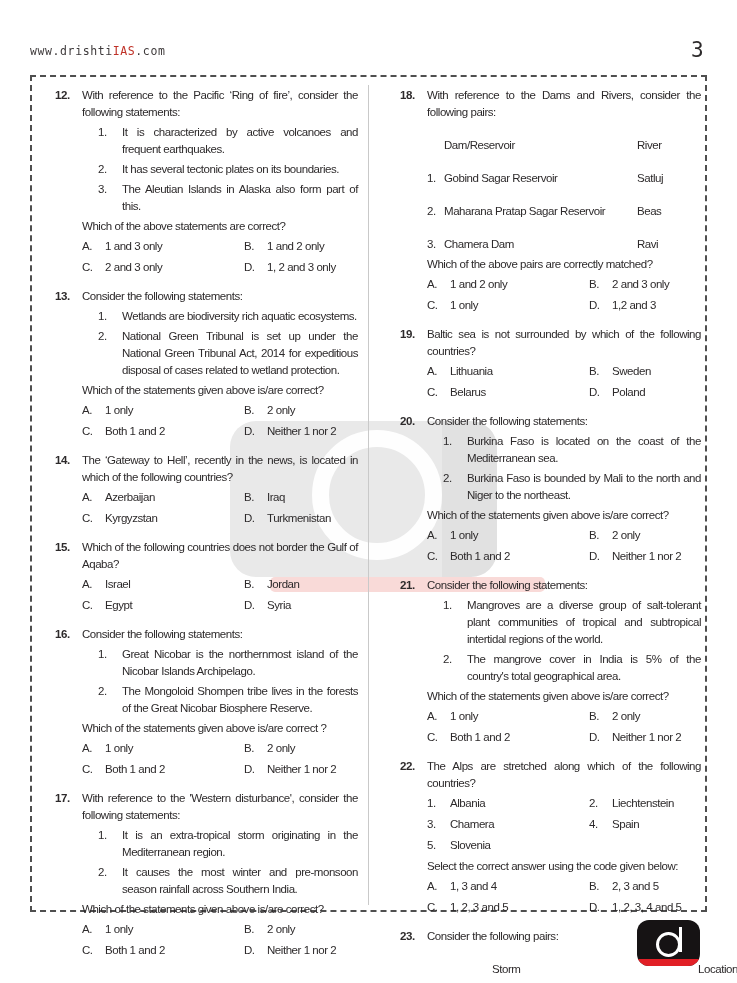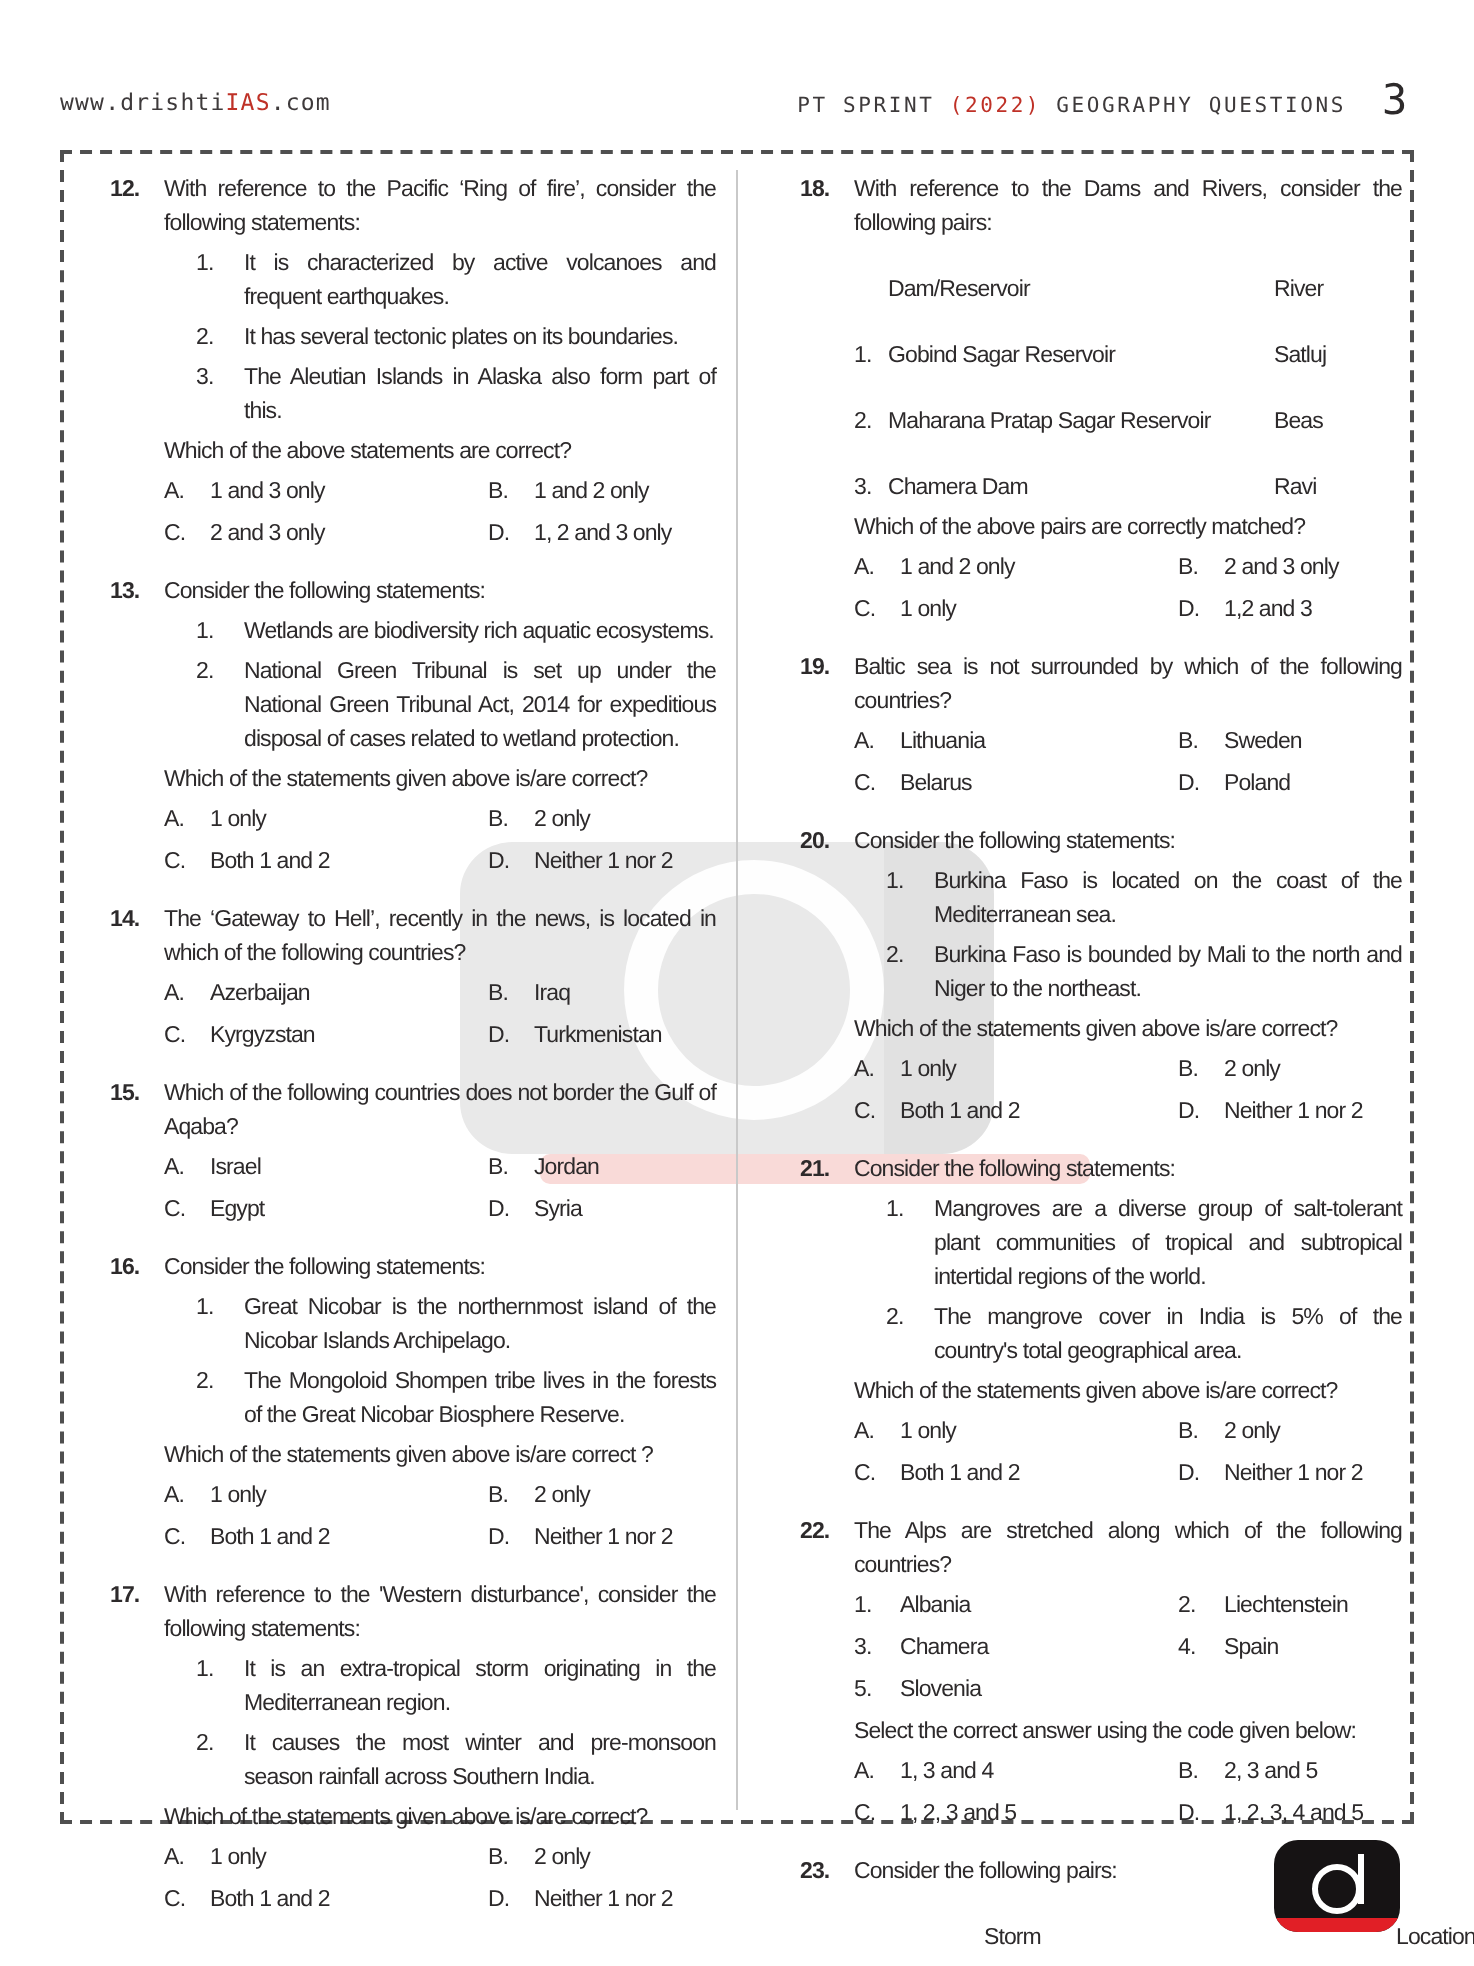--- a/index.html
+++ b/index.html
@@ -70,21 +70,20 @@
 
   <div class="wm">
     <div class="wm-body"></div>
     <div class="wm-stem"></div>
     <div class="wm-ring"></div>
     <div class="wm-red"></div>
   </div>
 
   <div class="hdr-left"><span>www.drishti</span><span class="red">IAS</span><span>.com</span></div>
 
-  <div class="hdr-right"><span>PT SPRINT </span><span class="red">(2022)</span><span> GEOGRAPHY QUESTIONS</span></div>
 
   <div class="pageno">3</div>
 
   <div class="border-box"></div>
   <div class="divider"></div>
 
   <div class="cols">
     <div class="col col0">
         <div class="q">
           <div class="qnum">12.</div>

